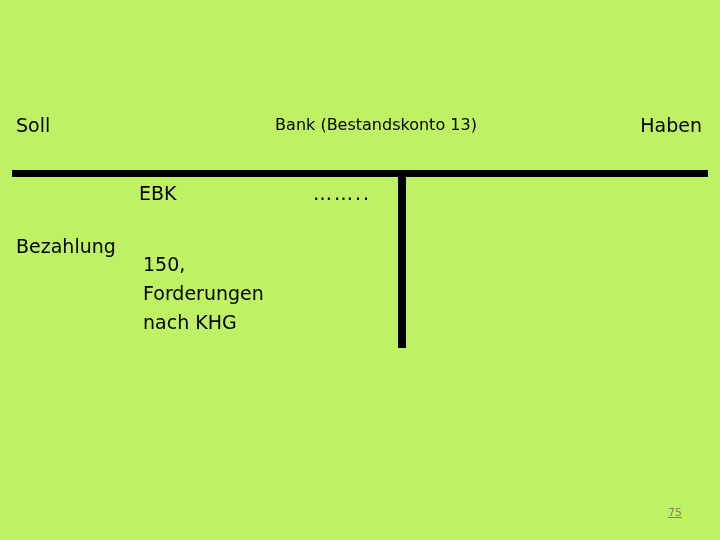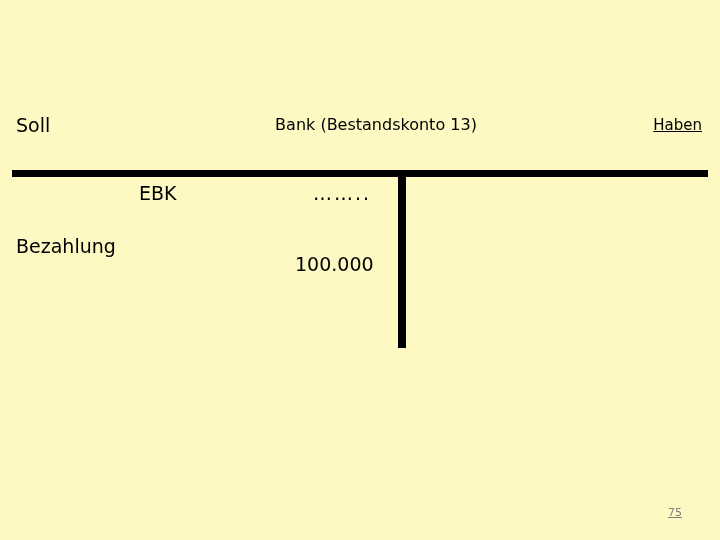--- a/index.html
+++ b/index.html
@@ -13,21 +13,21 @@
     background: #ffffff;
     font-family: "DejaVu Sans", "Liberation Sans", sans-serif;
     color: #000000;
     overflow: hidden;
   }
 
   .slide {
     position: relative;
     width: 720px;
     height: 540px;
-    background: #fef9c3;
+    background: #bef264;
   }
 
   
   .account-header {
     position: absolute;
     left: 0;
     top: 112px;
     width: 720px;
     height: 30px;
   }
@@ -46,24 +46,23 @@
     width: 720px;
     text-align: center;
     font-size: 16px;
     line-height: 26px;
     white-space: nowrap;
   }
   .hdr-haben {
     position: absolute;
     right: 18px;
     top: 0;
-    font-size: 15px;
+    font-size: 19px;
     line-height: 26px;
     white-space: nowrap;
-    text-decoration: underline;
   }
 
   
   .t-horizontal {
     position: absolute;
     left: 12px;
     top: 170px;
     width: 696px;
     height: 7px;
     background: #000000;
@@ -143,17 +142,19 @@
     <div class="hdr-haben">Haben</div>
   </div>
 
   <div class="t-horizontal"></div>
   <div class="t-vertical"></div>
 
   <div class="entry-ebk">EBK</div>
   <div class="entry-ebk-dots">……..</div>
 
   <div class="entry-pay-label">Bezahlung</div>
-  <div class="entry-pay-amount">100.000</div>
+  <div class="entry-pay-text">150,
+Forderungen
+nach KHG</div>
 
   <div class="page-number">75</div>
 
 </div>
 
 </body></html>

